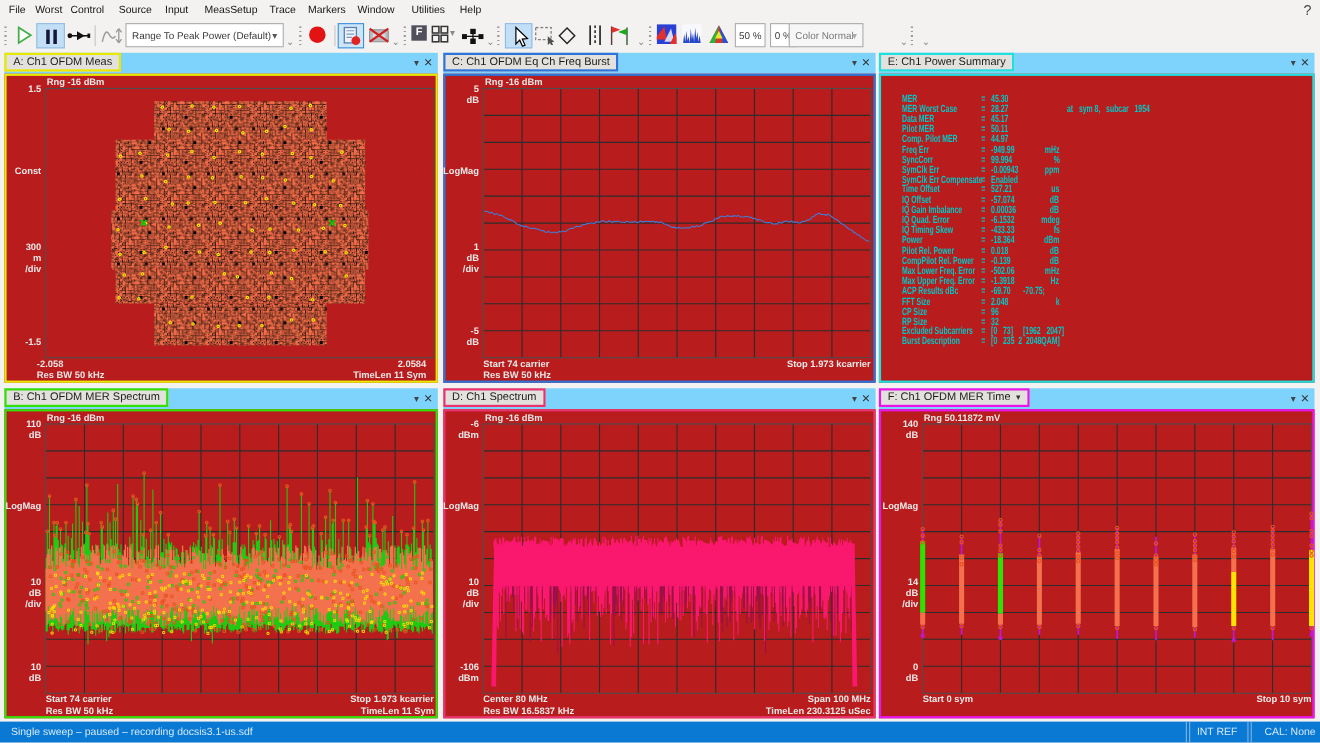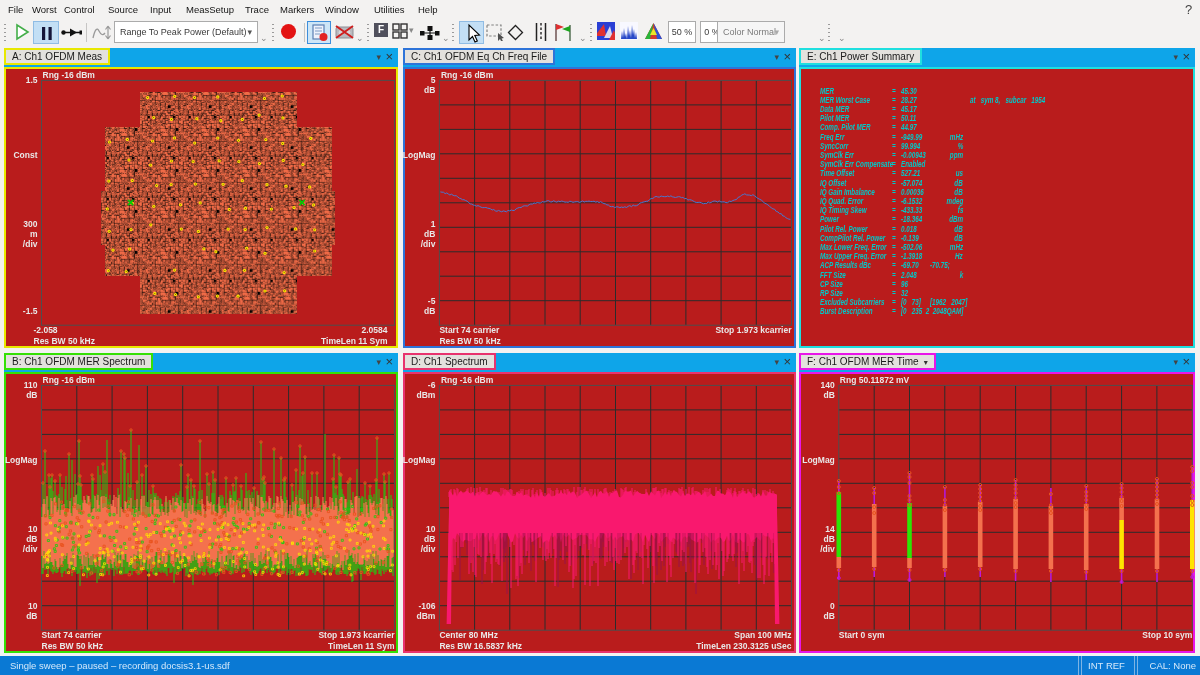--- a/index.html
+++ b/index.html
@@ -12,30 +12,30 @@
 .chev { position:absolute; top:15px; font-size:9px; color:#888; line-height:8px; }
 .ti { position:absolute; }
 .tbtn { position:absolute; border:1px solid #90bce4; background:#c3dff5; }
 .tbtn.selb { border-color:#3d8edb; background:#cde6f7; }
 .combo { position:absolute; top:2px; height:22px; background:#fff; border:1px solid #ababab;
   font-size:9px; color:#3a3a3a; line-height:20px; padding-left:5px; overflow:hidden; white-space:nowrap; }
 .combo.dis { background:#f6f6f6; color:#7a7a7a; }
 .carr { position:absolute; right:5px; top:0; color:#555; font-size:9px; }
 .qm { position:absolute; left:1185px; top:2px; font-size:13px; color:#444; }
 .panel { position:absolute; }
-.ptitle { position:absolute; left:0; top:0; right:0; height:19px; background:#0ea5e9; }
+.ptitle { position:absolute; left:0; top:0; right:0; height:19px; background:#7dd3fc; }
 .ptab { position:absolute; left:0; top:0; height:17px; border:2px solid; background:#e3e1dd;
   font-size:10px; color:#1a1a1a; line-height:13px; padding:0 6px; white-space:nowrap; }
 .tdrop { font-size:8px; color:#333; margin-left:5px; }
 .pmin { position:absolute; right:17px; top:4px; font-size:9px; color:#444; }
 .pcls { position:absolute; right:5px; top:1px; font-size:13px; color:#333; }
 .pcontent { position:absolute; left:0; top:19px; right:0; bottom:0; background:#b91c1c; border:2px solid; }
 .pcontent svg { position:absolute; left:-2px; top:-2px; }
 .pcontent svg text { font-family:"Liberation Sans",sans-serif; }
-.etext { position:absolute; left:-2px; top:-2px; width:392px; height:277px;font-style:italic; }
+.etext { position:absolute; left:-2px; top:-2px; width:392px; height:277px; }
 .er { position:absolute; left:0; width:100%; height:10px; }
 .er span { position:absolute; font-size:9.5px; font-weight:bold; color:#00c9c9; white-space:pre;
   transform:scaleX(0.66); transform-origin:0 0; }
 .eru { transform-origin:100% 0 !important; }
 .sbar { position:absolute; left:0; top:656px; width:1200px; height:19px; background:#0a79d4; }
 .sbar span { position:absolute; top:4px; font-size:9.5px; color:#d5e9fa; }
 .ssep { position:absolute; top:0; width:1px; height:19px; background:#7db4e4; }
 </style></head>
 <body>
 <div class="mbar">
@@ -349,21 +349,21 @@
         <text x="33.5" y="246.5" font-size="8.5" font-weight="bold" fill="#e8e8e8" text-anchor="end">-1.5</text>
         <text x="29.5" y="266.2" font-size="8.5" font-weight="bold" fill="#e8e8e8">-2.058</text>
         <text x="383.5" y="266.2" font-size="8.5" font-weight="bold" fill="#e8e8e8" text-anchor="end">2.0584</text>
         <text x="29.5" y="276.7" font-size="8.5" font-weight="bold" fill="#e8e8e8">Res BW 50 kHz</text>
         <text x="383.5" y="276.7" font-size="8.5" font-weight="bold" fill="#e8e8e8" text-anchor="end">TimeLen 11  Sym</text>
       </svg>
     </div>
 </div>
 <div class="panel" style="left:403px;top:48px;width:393px;height:300px">
 <div class="ptitle">
-      <div class="ptab" style="border-color:#2e74d9">C: Ch1 OFDM Eq Ch Freq File</div>
+      <div class="ptab" style="border-color:#2e74d9">C: Ch1 OFDM Eq Ch Freq Burst</div>
 <span class="pmin">▾</span>
       <span class="pcls">×</span>
     </div>
 <div class="pcontent" style="border-color:#2e74d9">
       <svg width="393" height="281" viewBox="0 0 393 281">
         <path d="M71.6 13.4V258.2M106.8 13.4V258.2M142.0 13.4V258.2M177.2 13.4V258.2M212.5 13.4V258.2M247.7 13.4V258.2M282.9 13.4V258.2M318.1 13.4V258.2M353.3 13.4V258.2M36.4 37.9H388.5M36.4 62.4H388.5M36.4 86.8H388.5M36.4 111.3H388.5M36.4 135.8H388.5M36.4 160.3H388.5M36.4 184.8H388.5M36.4 209.2H388.5M36.4 233.7H388.5" stroke="#2c2c2c" stroke-width="1" fill="none"></path>
         <rect x="36.4" y="13.4" width="352.1" height="244.8" fill="none" stroke="#4e4e4e" stroke-width="1"></rect>
         <path d="M37.4 124.9 L39.0 125.2 L40.6 125.3 L42.2 126.7 L43.8 125.9 L45.3 127.0 L46.9 128.0 L48.5 127.2 L50.1 128.3 L51.7 128.8 L53.2 128.7 L54.8 129.9 L56.3 131.2 L57.9 131.6 L59.4 132.7 L61.0 132.7 L62.5 133.5 L64.1 134.1 L65.6 135.5 L67.2 136.9 L68.7 137.1 L70.3 138.1 L71.8 138.3 L73.4 139.2 L75.0 138.6 L76.5 139.3 L78.1 140.2 L79.7 140.7 L81.3 140.6 L82.9 140.5 L84.5 141.1 L86.0 141.4 L87.6 141.9 L89.2 143.0 L90.8 142.5 L92.4 143.9 L94.0 144.3 L95.5 143.4 L97.1 144.2 L98.7 144.8 L100.3 143.9 L101.9 144.3 L103.5 144.8 L105.1 143.4 L106.7 143.9 L108.3 143.0 L109.9 143.5 L111.5 143.4 L113.2 141.8 L114.8 141.0 L116.4 140.5 L118.0 140.6 L119.7 139.3 L121.3 138.8 L122.9 138.9 L124.5 139.0 L126.2 137.6 L127.8 137.0 L129.4 137.1 L131.1 136.0 L132.7 136.4 L134.3 135.5 L135.9 135.9 L137.6 136.1 L139.2 134.5 L140.8 135.0 L142.4 134.7 L144.1 133.8 L145.7 133.7 L147.3 134.8 L149.0 134.9 L150.6 133.7 L152.2 134.6 L153.8 135.1 L155.5 134.1 L157.1 134.7 L158.7 134.0 L160.3 134.5 L162.0 135.1 L163.6 135.0 L165.2 135.3 L166.8 134.2 L168.4 134.6 L170.0 135.3 L171.6 134.9 L173.2 134.7 L174.8 134.6 L176.4 135.4 L178.0 134.8 L179.6 133.9 L181.2 135.0 L182.8 134.3 L184.4 134.4 L186.0 134.1 L187.7 134.5 L189.3 134.5 L191.0 134.2 L192.7 135.1 L194.4 134.5 L196.1 135.6 L197.7 134.6 L199.4 135.8 L200.9 136.6 L202.4 136.9 L203.9 137.9 L205.4 138.0 L206.9 139.4 L208.4 139.7 L210.1 139.5 L211.8 140.6 L213.4 139.8 L215.1 139.9 L216.8 140.7 L218.5 140.0 L220.1 140.5 L221.8 139.8 L223.5 140.5 L225.2 139.3 L226.8 138.6 L228.5 139.7 L230.2 138.1 L231.8 138.9 L233.5 138.7 L235.2 137.8 L236.8 136.2 L238.5 135.6 L240.1 135.1 L241.7 134.7 L243.3 134.3 L245.0 134.2 L246.6 132.5 L248.2 131.5 L249.8 131.5 L251.5 130.1 L253.1 129.4 L254.8 130.0 L256.4 130.1 L258.1 129.0 L259.8 129.5 L261.4 129.7 L263.1 129.7 L264.7 129.0 L266.4 129.7 L267.9 128.8 L269.4 129.8 L270.9 130.1 L272.4 130.5 L273.9 130.1 L275.4 129.7 L276.9 129.8 L278.4 130.7 L279.9 130.4 L281.6 131.7 L283.2 131.4 L284.9 133.0 L286.6 132.7 L288.3 133.0 L289.9 133.8 L291.6 134.8 L293.3 135.5 L295.1 135.4 L296.9 135.3 L298.6 135.9 L300.4 136.8 L302.2 136.4 L303.7 136.6 L305.2 134.8 L306.7 135.9 L308.2 135.4 L309.7 134.4 L311.2 134.0 L312.9 134.2 L314.6 135.0 L316.2 133.9 L317.9 134.9 L319.6 134.9 L321.2 134.8 L322.9 135.6 L324.6 135.7 L326.4 134.2 L328.2 134.5 L329.9 133.5 L331.7 132.9 L333.5 132.5 L335.2 130.3 L336.9 129.8 L338.6 128.1 L340.3 127.5 L341.9 126.8 L343.5 127.9 L345.1 128.0 L346.7 128.1 L348.3 128.7 L349.9 127.7 L351.5 128.8 L353.2 130.1 L354.9 131.4 L356.5 132.2 L358.2 133.0 L359.9 134.4 L361.5 136.2 L363.2 136.8 L364.9 137.8 L366.6 139.4 L368.2 140.7 L369.9 141.9 L371.6 142.2 L373.3 144.5 L374.9 144.9 L376.6 146.7 L378.3 146.7 L379.8 148.9 L381.3 149.2 L382.8 150.6 L384.3 151.5 L385.8 152.1 L387.3 152.4" fill="none" stroke="#4679d2" stroke-width="1"></path>
         <text x="37.9" y="10.5" font-size="8.5" font-weight="bold" fill="#e8e8e8">Rng -16 dBm</text>
         <text x="32.4" y="16.4" font-size="8.5" font-weight="bold" fill="#e8e8e8" text-anchor="end">5</text>

